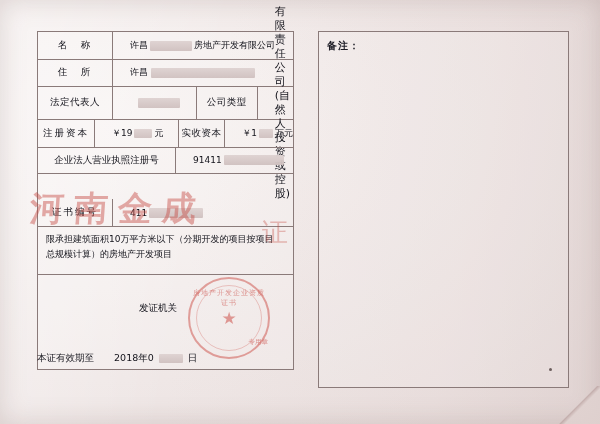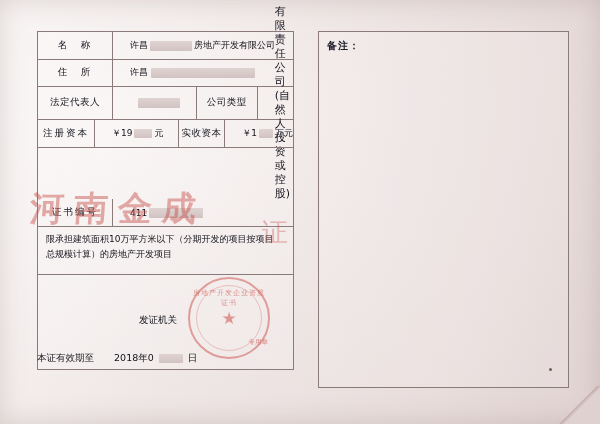--- a/index.html
+++ b/index.html
@@ -260,39 +260,46 @@
         <span class="val-text">元</span>
       </div>
       <div class="cell-label vline" style="width:60px;letter-spacing:0.5px;">实收资本</div>
       <div class="cell-value vline">
         <span class="val-text">￥1</span>
         <span class="redact" style="width:14px;height:9px;margin:0 2px;"></span>
         <span class="val-text">万元</span>
       </div>
     </div>
 
+    <div class="row" style="top:115px; height:26px;">
+      <div class="cell-label" style="width:137px;letter-spacing:0px;">企业法人营业执照注册号</div>
+      <div class="cell-value vline">
+        <span class="val-text">91411</span>
+        <span class="redact" style="width:60px;height:10px;margin-left:2px;"></span>
+      </div>
+    </div>
 
 
     <div class="row" style="top:167px; height:27px;">
       <div class="cell-label" style="width:74px;">证书编号</div>
       <div class="cell-value vline">
         <span class="val-text">411</span>
         <span class="redact" style="width:54px;height:10px;margin-left:2px;"></span>
       </div>
     </div>
 
     <div class="row" style="top:194px; height:48px; border-bottom:1px solid #8a7a79;">
       <div style="flex:1; padding:6px 8px 0 8px; font-size:9px; line-height:15px; color:#12121a; font-family:'DejaVu Sans',sans-serif;">
         <div>限承担建筑面积10万平方米以下（分期开发的项目按项目</div>
         <div>总规模计算）的房地产开发项目</div>
       </div>
     </div>
   </div>
 
-  <div class="free-line" style="left:139px; top:302px;margin-top:12px;">发证机关</div>
+  <div class="free-line" style="left:139px; top:302px;">发证机关</div>
   <div class="bottom-line">
     <span>本证有效期至</span>
     <span style="display:inline-block;width:14px;"></span>
     <span>2018年0</span>
     <span class="redact" style="width:24px;height:9px;margin:0 2px;"></span>
     <span>日</span>
   </div>
 
   <div class="seal">
     <div class="seal-inner"></div>

